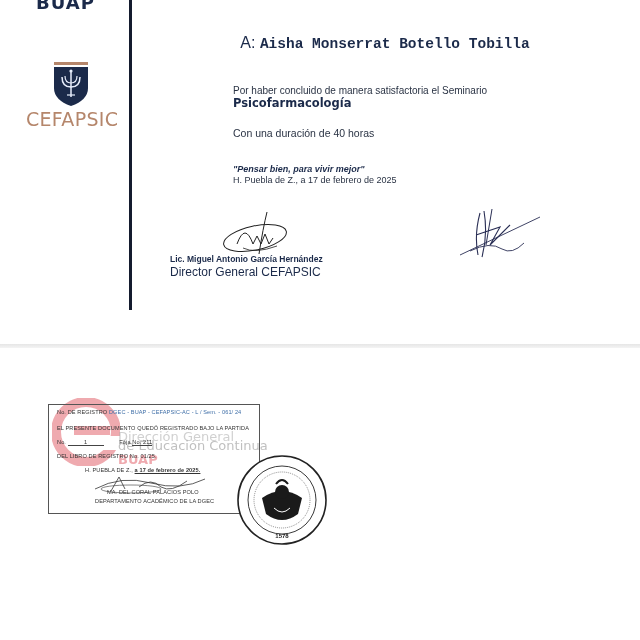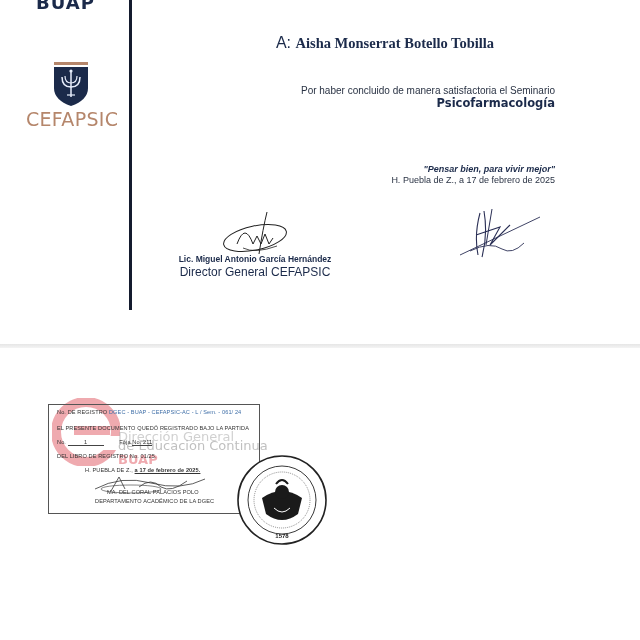--- a/index.html
+++ b/index.html
@@ -8,29 +8,29 @@
     .page-top { top:0; height:344px; }
     .page-divider { position:absolute; top:344px; left:0; width:640px; height:4px; background:linear-gradient(#e6e6e6,#f4f4f4); }
     .page-bottom { top:348px; height:292px; }
     .buap-top { position:absolute; left:36px; top:-8px; font-family:"DejaVu Sans", sans-serif; font-weight:bold; font-size:18px; color:#1b2a4a; letter-spacing:1px; }
     .vline { position:absolute; left:129px; top:0; width:3px; height:310px; background:#141b2e; }
     .logo { position:absolute; left:26px; top:62px; width:92px; text-align:center; }
     .shield { position:absolute; left:26px; top:0; width:38px; height:44px; }
     .logo-text { position:absolute; left:0; top:46px; width:92px; text-align:left; font-family:"DejaVu Sans", sans-serif; font-size:19px; color:#b5866b; letter-spacing:0.3px; }
     .recipient { position:absolute; left:0; width:640px; text-align:center; top:34px; font-size:16px; color:#1b2a4a; }
     .recipient .prefix { font-weight:normal; margin-left:130px; }
-    .recipient .name { font-family:Liberation Serif, serif; font-weight:bold; font-size:14.5px; }
-    .body-text { position:absolute; left:245px; width:310px; text-align:right; color:#2a3344; font-size:10px; line-height:13.5px; }
+    .recipient .name { font-family:Liberation Mono, monospace; font-weight:bold; font-size:14.5px; }
+    .body-text { position:absolute; left:233px; width:310px; text-align:left; color:#2a3344; font-size:10px; line-height:13.5px; }
     .l1 { top:84px; }
     .course { top:96px; font-family:"DejaVu Sans", sans-serif; font-weight:bold; font-size:11.5px; color:#1b2a4a; line-height:15px; }
     .l3 { top:113px; font-size:10.5px; }
     .l4 { top:127px; font-size:10.5px; }
     .motto { top:163px; font-weight:bold; font-style:italic; font-size:9px; color:#1b2a4a; }
     .place { top:174px; font-size:9px; }
-    .sig { position:absolute; text-align:center; }
+    .sig { position:absolute; }
     .sig .nm { font-weight:bold; font-size:8.5px; color:#1b2a4a; }
     .sig .rl { font-size:12px; color:#1b2a4a; margin-top:1px; }
     .sig-left { left:170px; top:254px; width:170px; }
     .sig-right { left:420px; top:254px; width:150px; }
     .sig-svg { position:absolute; }
     .reg-box { position:absolute; left:48px; top:56px; width:210px; height:108px; border:1.2px solid #555; background:transparent; }
     .reg-line { position:absolute; left:8px; font-size:5.6px; color:#333; white-space:nowrap; letter-spacing:0.1px; }
     .reg-line .blue { color:#3e6ea7; }
     .wm-e { position:absolute; left:52px; top:50px; width:68px; height:68px; }
     .wm-text1 { position:absolute; left:118px; top:81px; font-size:13px; color:rgba(170,170,170,0.55); font-family:"DejaVu Sans", sans-serif; }
@@ -58,20 +58,21 @@
     <div class="logo-text">CEFAPSIC</div>
   </div>
 
   <div class="recipient">
     <span class="prefix">A:</span>
     <span class="name">Aisha Monserrat Botello Tobilla</span>
   </div>
 
   <div class="body-text l1">Por haber concluido de manera satisfactoria el Seminario</div>
   <div class="body-text course">Psicofarmacología</div>
+  <div class="body-text l4">Con una duración de 40 horas</div>
   <div class="body-text motto">"Pensar bien, para vivir mejor"</div>
   <div class="body-text place">H. Puebla de Z., a 17 de febrero de 2025</div>
 
   <svg class="sig-svg" style="left:215px;top:208px;" width="90" height="50" viewBox="0 0 90 50">
     <ellipse cx="40" cy="30" rx="32" ry="12" transform="rotate(-12 40 30)" stroke="#222" stroke-width="1" fill="none"></ellipse>
     <path d="M22 36 Q30 14 38 36 L42 28 L46 36 L50 26 L54 36 L58 30" stroke="#222" stroke-width="1" fill="none"></path>
     <path d="M52 4 Q48 20 44 46" stroke="#222" stroke-width="1" fill="none"></path>
     <path d="M28 40 Q40 46 62 38" stroke="#222" stroke-width="0.8" fill="none"></path>
   </svg>
   <div class="sig sig-left">

